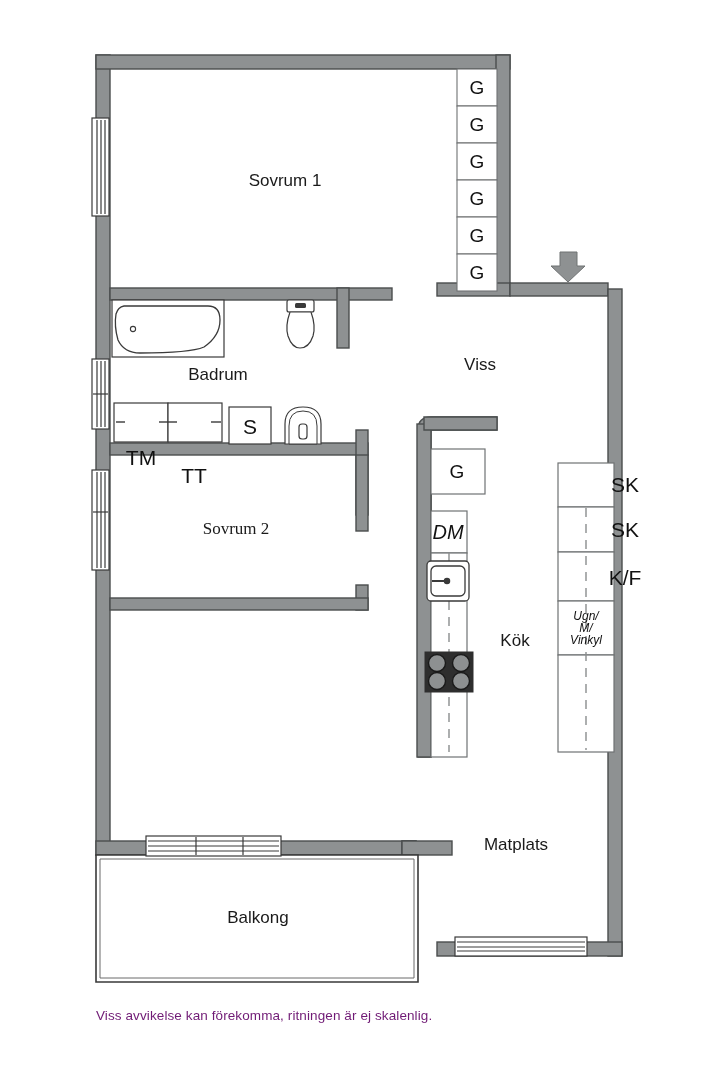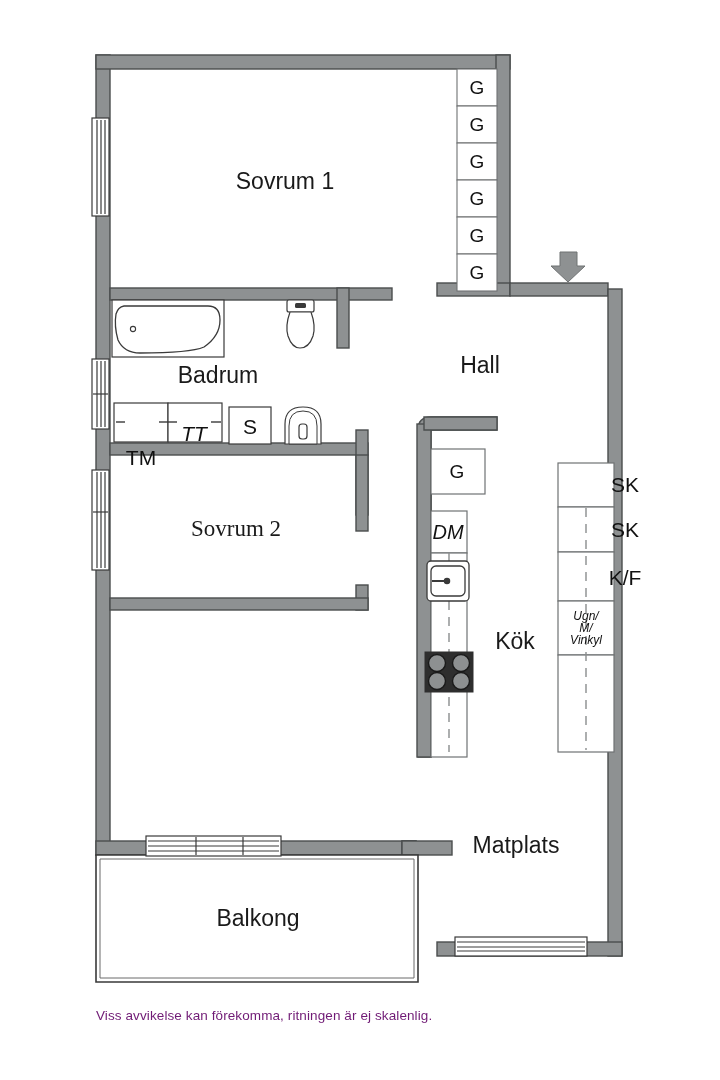--- a/index.html
+++ b/index.html
@@ -27,21 +27,21 @@
     white-space: nowrap;
   }
   
   .room-label {
     position: absolute;
     color: #1a1a1a;
     white-space: nowrap;
     transform: translate(-50%, -50%);
     font-weight: 400;
   }
-  .rl-big   { font-size: 23px; }
+  .rl-big   { font-size: 17px; }
 
   
   .unit-label {
     position: absolute;
     color: #111111;
     white-space: nowrap;
     transform: translate(-50%, -50%);
     text-align: center;
     line-height: 1.02;
   }
@@ -220,21 +220,21 @@
     <g>
       <path d="M 560 252 L 577 252 L 577 266 L 585 266 L 568 282 L 551 266 L 560 266 Z" fill="#8e9192" stroke="#6f7273" stroke-width="1"></path>
     </g>
 
   </svg>
 
   <div class="room-label rl-big" style="left:285px; top:181px;">Sovrum 1</div>
   <div class="room-label rl-big" style="left:218px; top:375px;">Badrum</div>
   <div class="room-label rl-big" style="left:236px; top:529px;font-family:Liberation Serif, serif;">Sovrum 2</div>
   <div class="room-label rl-big" style="left:258px; top:918px;">Balkong</div>
-  <div class="room-label rl-big" style="left:480px; top:365px;">Hall</div>
+  <div class="room-label rl-big" style="left:480px; top:365px;">Viss</div>
   <div class="room-label rl-big" style="left:515px; top:641px;">Kök</div>
   <div class="room-label rl-big" style="left:516px; top:845px;">Matplats</div>
 
   <div class="unit-label ul-g" style="left:477px; top:88px;">G</div>
   <div class="unit-label ul-g" style="left:477px; top:125px;">G</div>
   <div class="unit-label ul-g" style="left:477px; top:162px;">G</div>
   <div class="unit-label ul-g" style="left:477px; top:199px;">G</div>
   <div class="unit-label ul-g" style="left:477px; top:236px;">G</div>
   <div class="unit-label ul-g" style="left:477px; top:273px;">G</div>
 
@@ -244,18 +244,18 @@
   <div class="unit-label ul-tiny" id="oven-label" style="left:586px; top:628px;">
       <div>Ugn/</div>
       <div>M/</div>
       <div>Vinkyl</div>
     </div>
 
   <div class="unit-label ul-g" style="left:457px; top:472px;">G</div>
   <div class="unit-label ul-dm" style="left:448px; top:532px;">DM</div>
 
   <div class="unit-label ul-tm" style="left:141px; top:422px;">TM</div>
-  <div class="unit-label ul-tm" style="left:194px; top:398px;font-style:italic;">TT</div>
+  <div class="unit-label ul-tm" style="left:194px; top:440px;">TT</div>
   <div class="unit-label ul-s" style="left:250px; top:427px;">S</div>
 
   <div class="footnote">Viss avvikelse kan förekomma, ritningen är ej skalenlig.</div>
 
 </div>
 
 </body></html>

